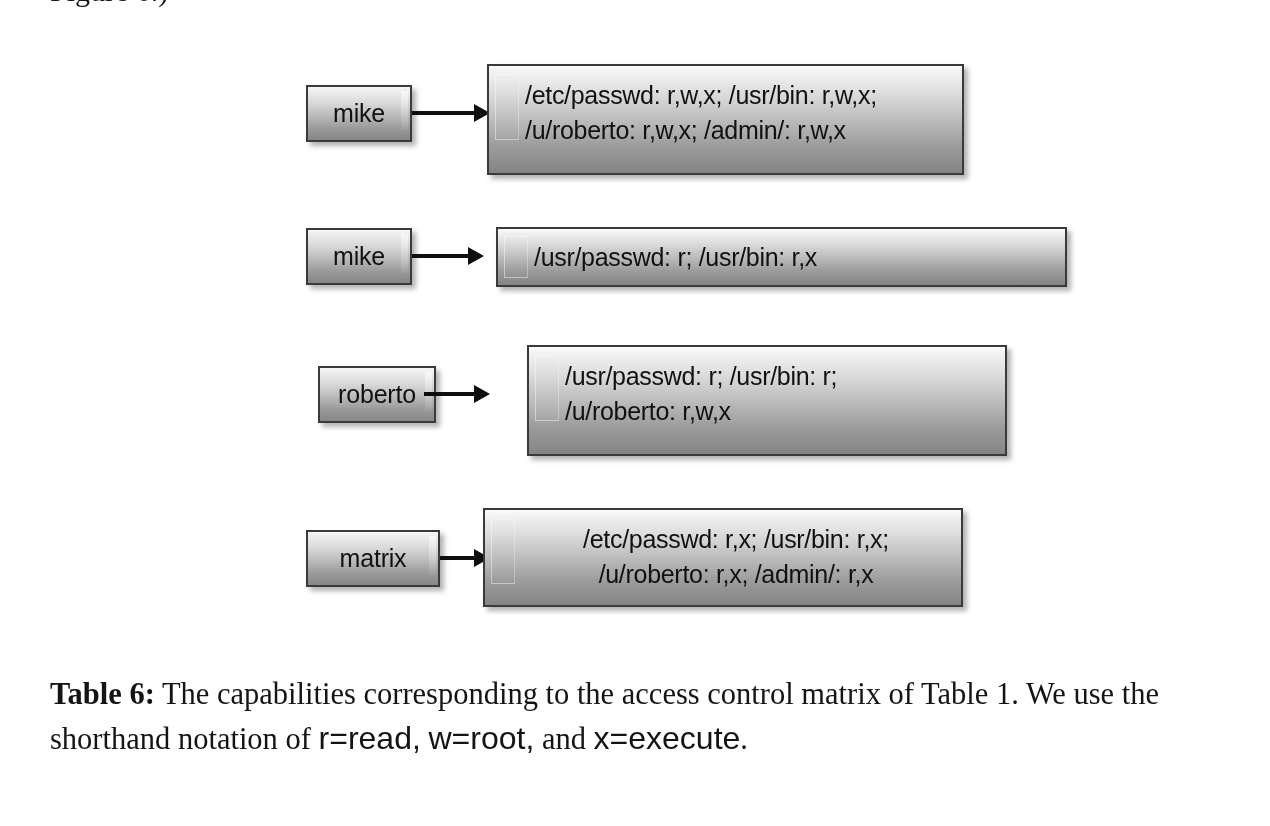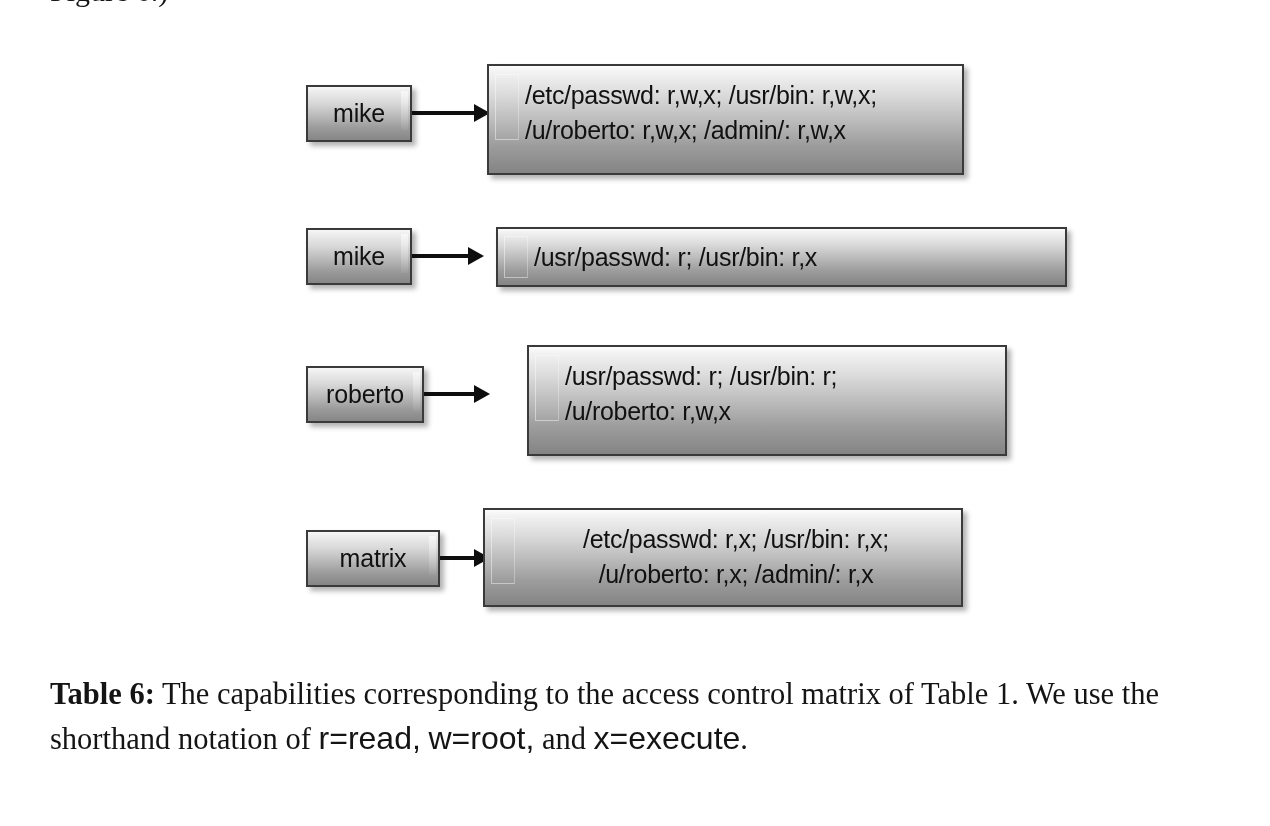--- a/index.html
+++ b/index.html
@@ -207,21 +207,21 @@
       <div class="head" style="left:56px;"></div>
     </div>
 
     <div class="box3d cap-box" style="left:496px; top:32px; width:571px; height:60px;">
       <div class="inner-notch" style="height:40px;top:7px;"></div>
       <div class="cap-text" style="top:11px;">/usr/passwd: r; /usr/bin: r,x</div>
     </div>
   </div>
 
   <div class="cap-row" style="top:280px;height:145px;">
-    <div class="box3d subject-box" style="left:306px; top:46px; width:118px; height:57px;">
+    <div class="box3d subject-box" style="left:318px; top:46px; width:118px; height:57px;">
       <span class="label">roberto</span>
     </div>
 
     <div class="arrow" style="left:424px; top:63px; width:66px;">
       <div class="shaft" style="width:50px;"></div>
       <div class="head" style="left:50px;"></div>
     </div>
 
     <div class="box3d cap-box" style="left:483px; top:25px; width:480px; height:111px;margin-left:44px;">
       <div class="inner-notch"></div>

